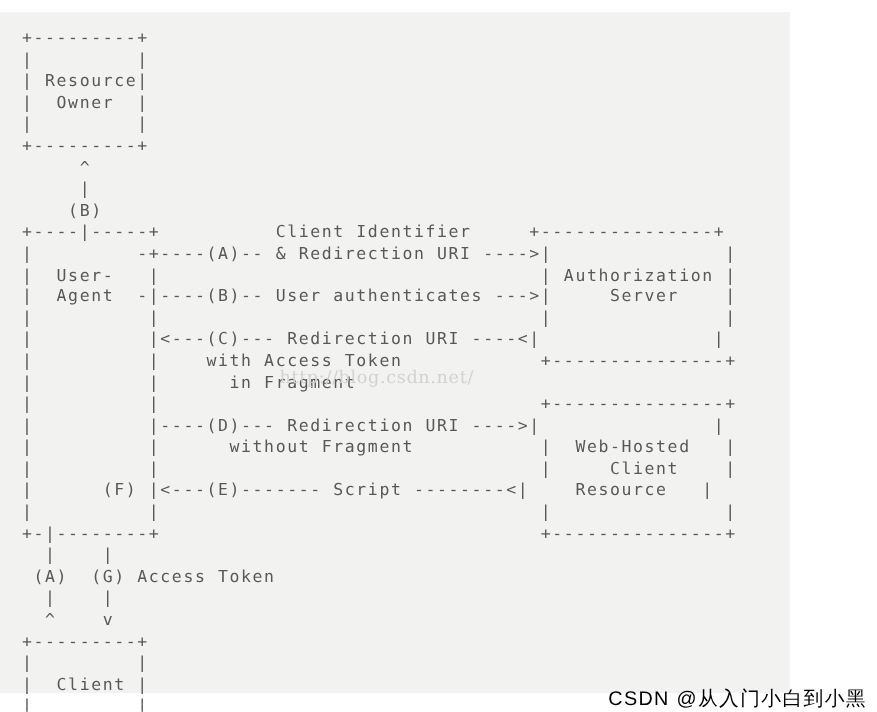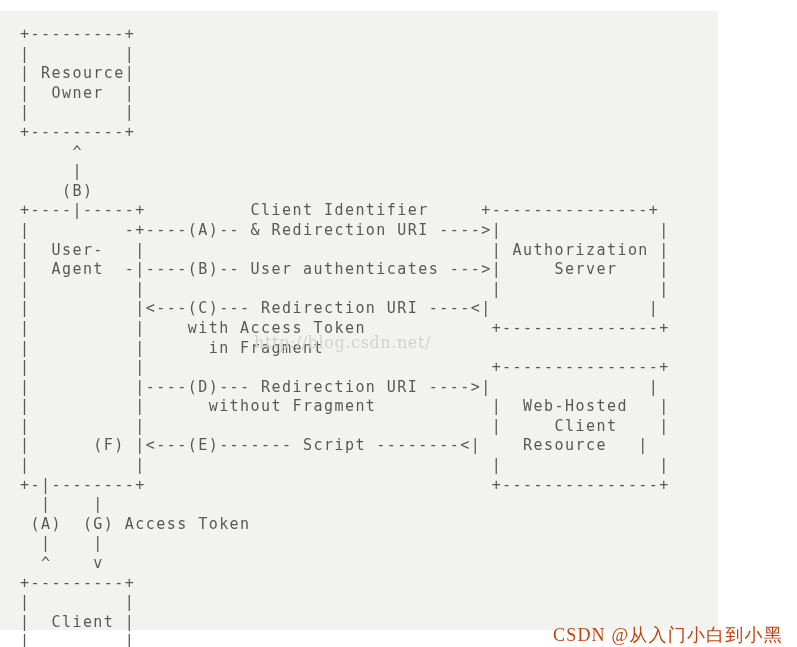--- a/index.html
+++ b/index.html
@@ -51,24 +51,24 @@
     font-family: "DejaVu Serif", "Liberation Serif", serif;
     font-size: 16px;
     letter-spacing: 0.6px;
     color: #d2d2d2;
     white-space: pre;
   }
   #wm-csdn {
     position: absolute;
     left: 553px;
     top: 612px;
-    font-family: Liberation Serif, serif;
+    font-family: Liberation Sans, sans-serif;
     font-size: 18px;
     letter-spacing: 1.2px;
-    color: #c2410c;
+    color: #000000;
     white-space: pre;
   }
 </style>
 </head>
 <body>
 
 <div id="canvas">
 
   <div id="panel">
     <pre id="ascii">+---------+

